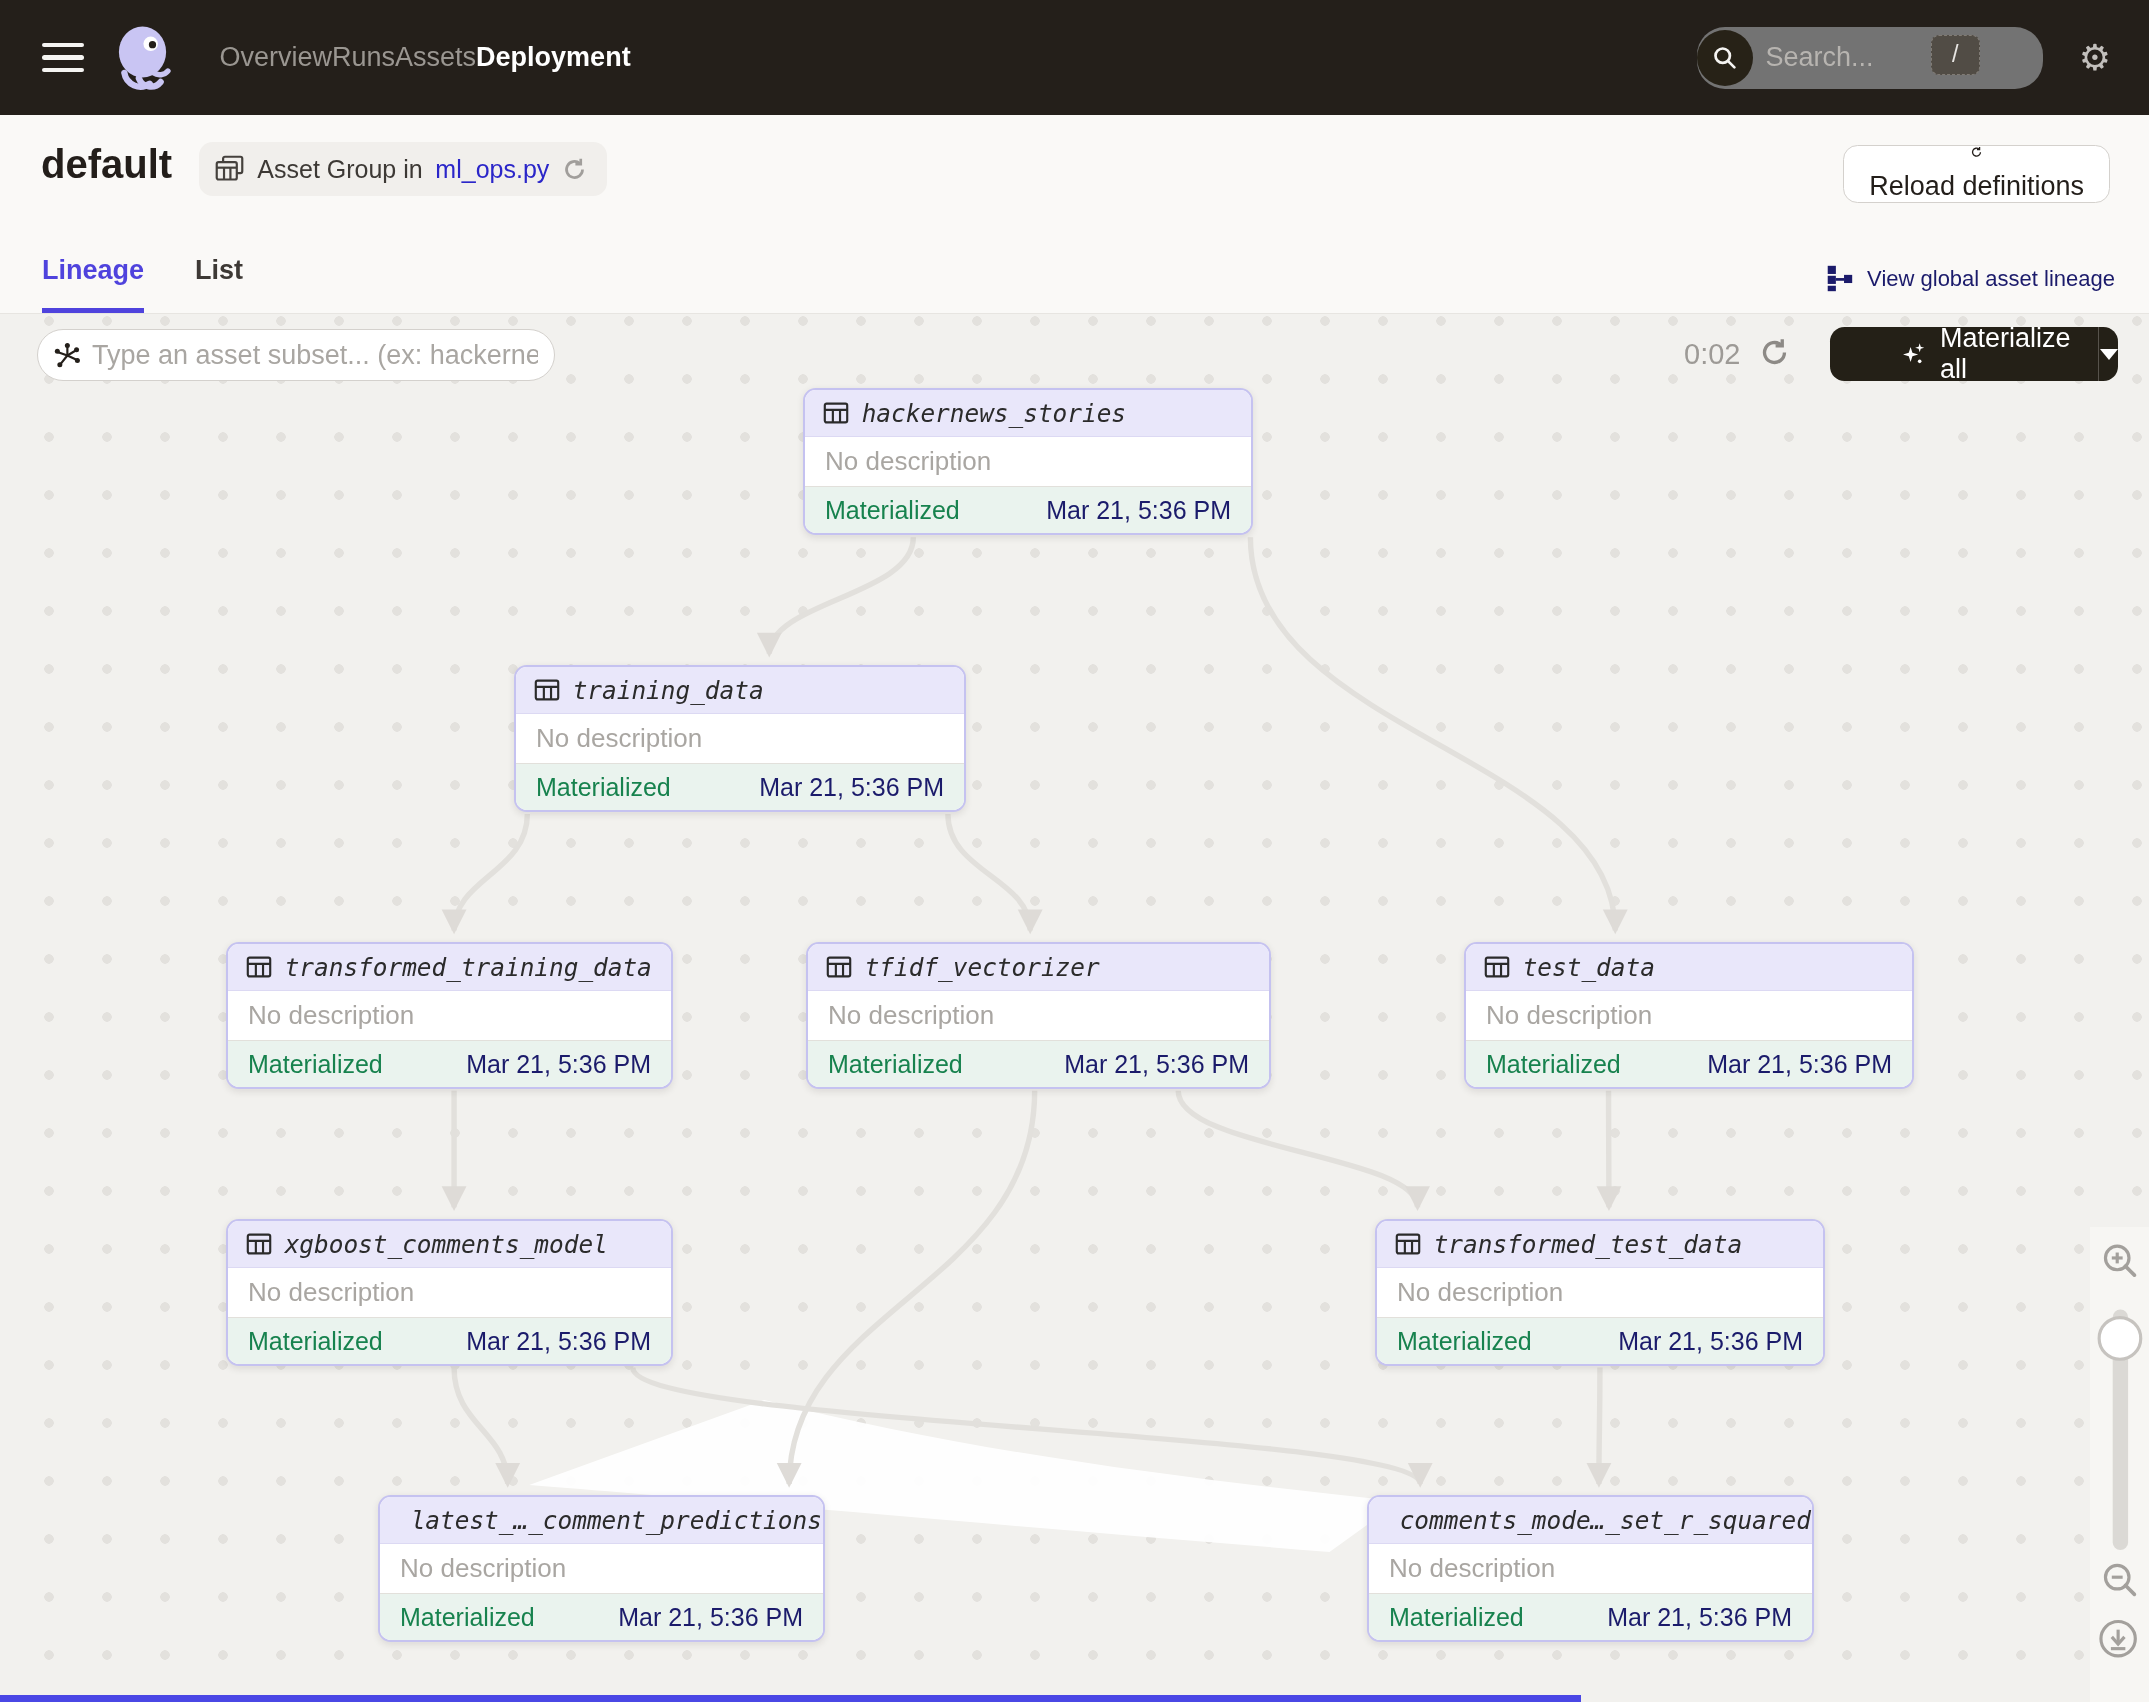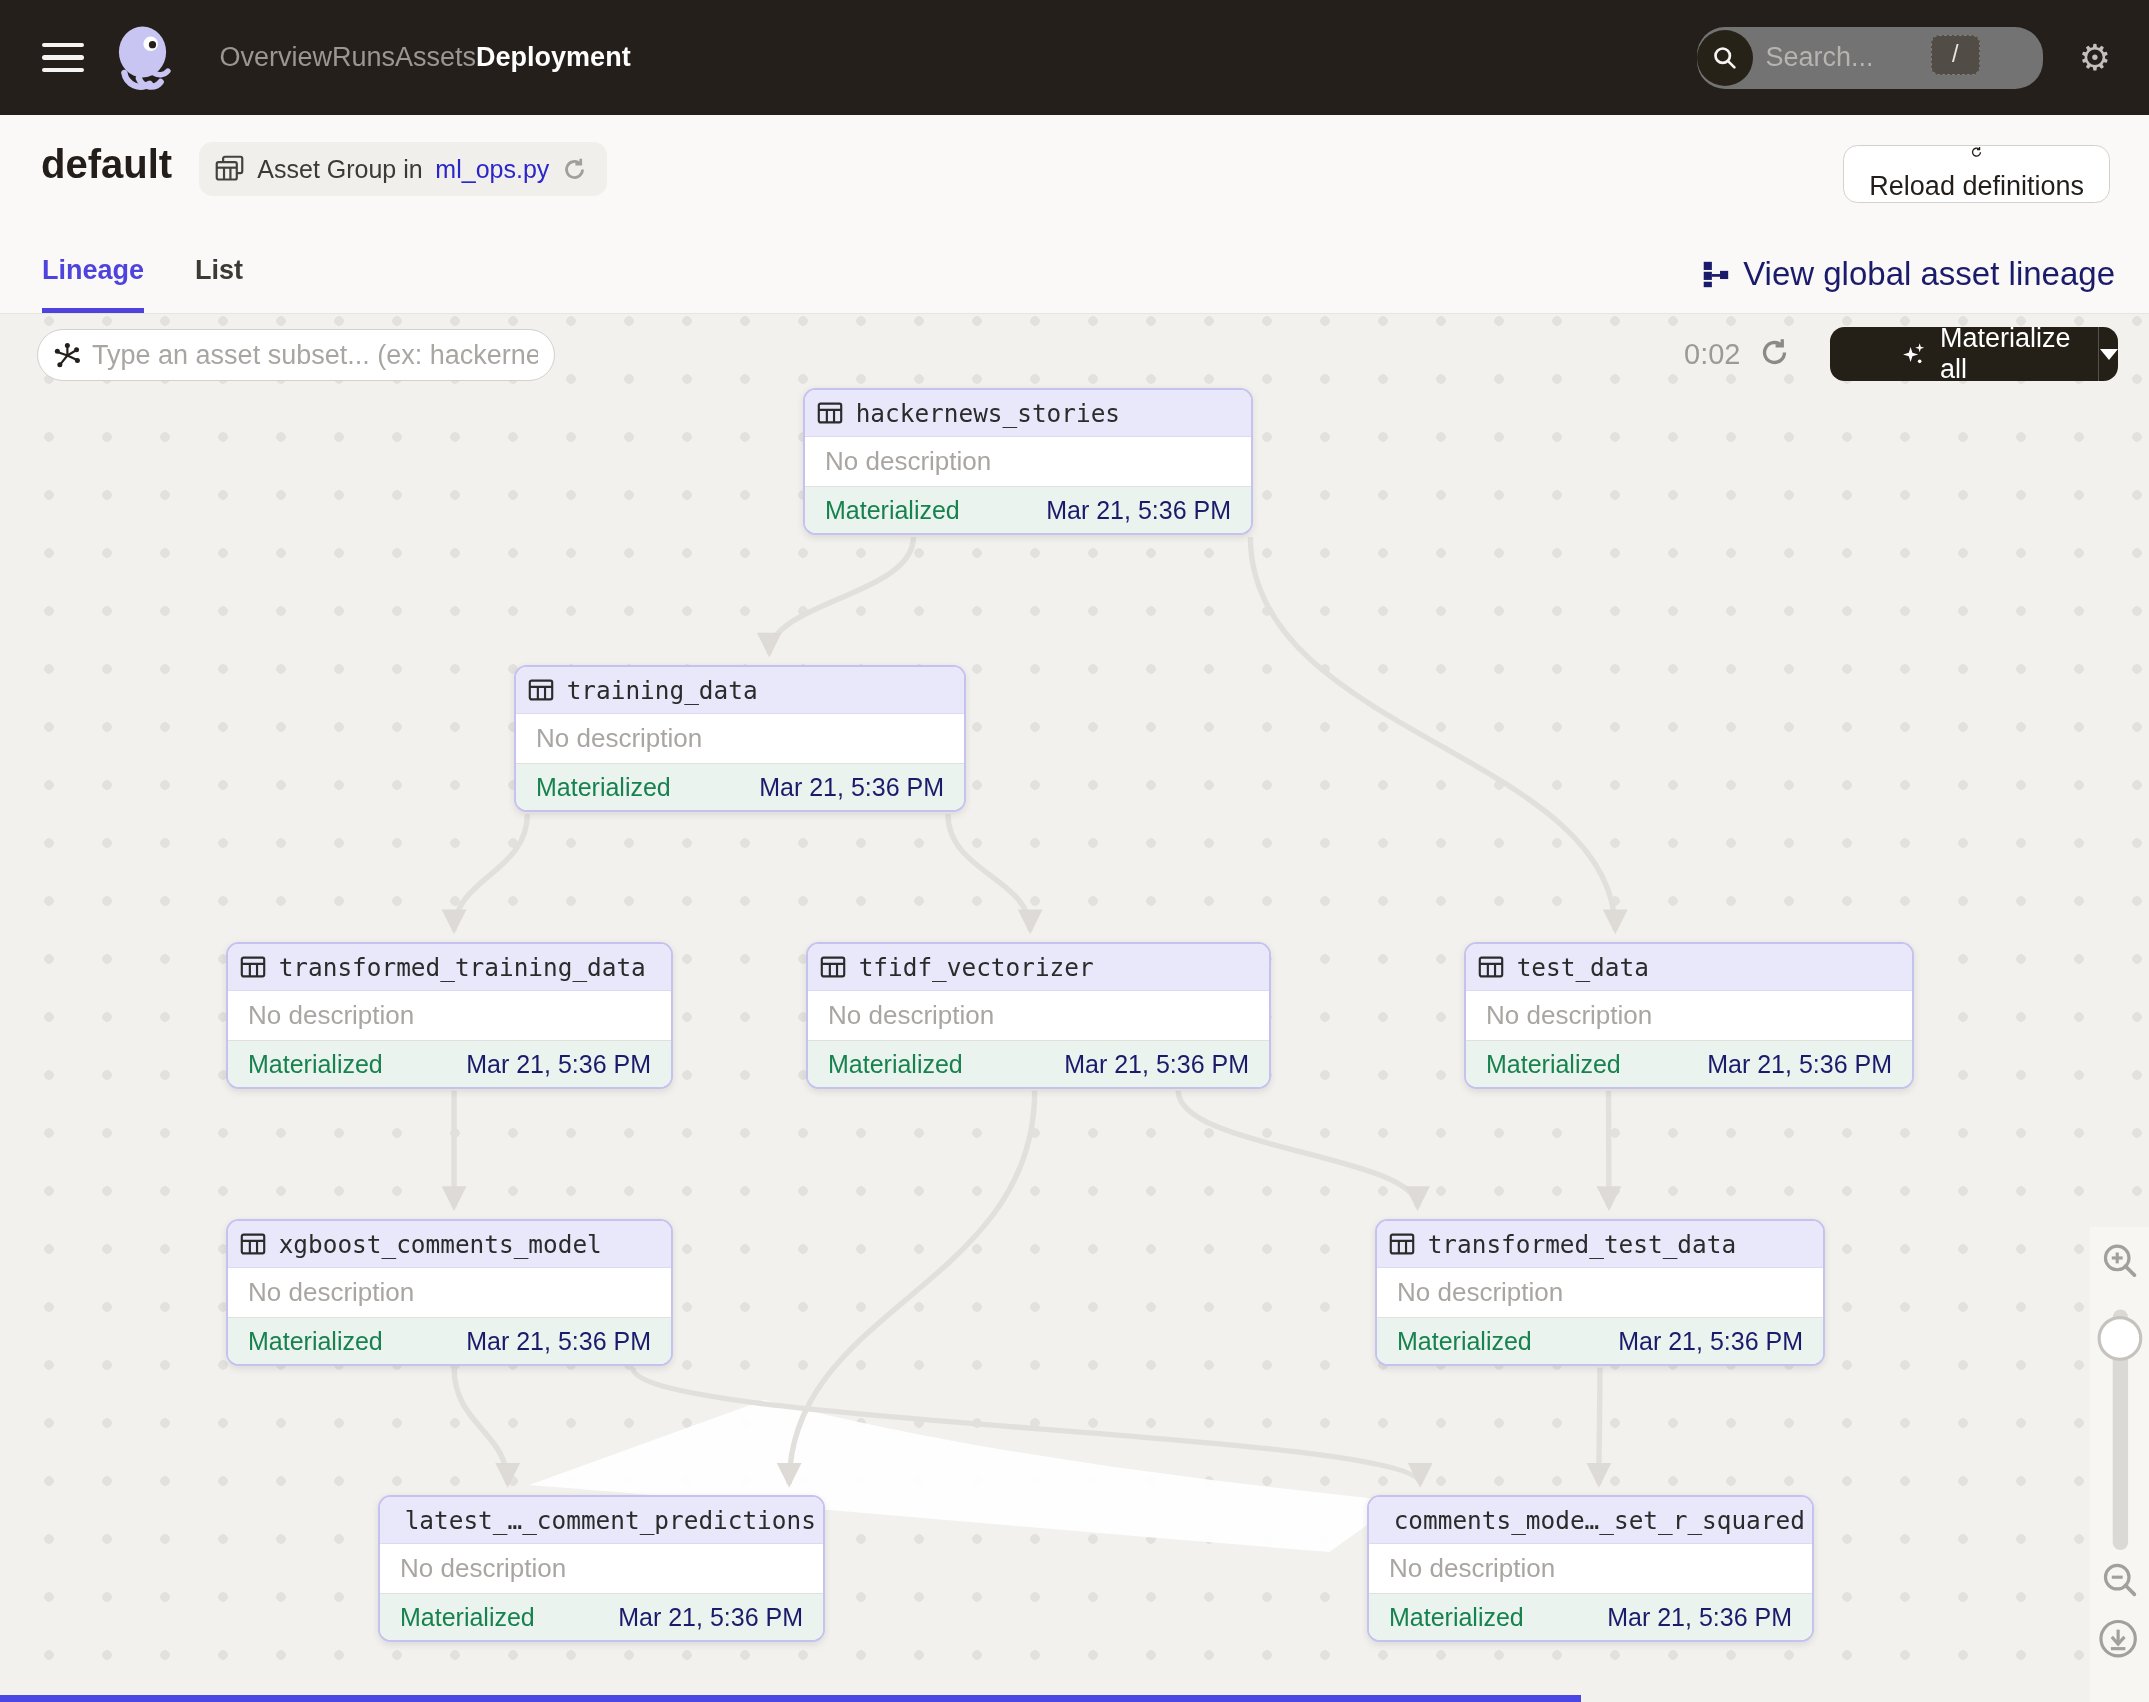--- a/index.html
+++ b/index.html
@@ -26,42 +26,42 @@
   .page-header { position:absolute; left:0; top:115px; width:2149px; height:199px; background:#faf9f7; border-bottom:1.8px solid #e7e5e1; }
   .title-row { position:absolute; left:41px; top:27px; display:flex; align-items:flex-start; gap:27px; }
   .page-title { font-size:40px; font-weight:bold; color:#231e1a; }
   .group-badge { display:inline-flex; align-items:center; gap:12.7px; height:54px; background:#f1efec; border-radius:13.6px; padding:0 20px 0 14.5px; font-size:25px; color:#3d3935; }
   .group-badge a { color:#2b26c9; text-decoration:none; cursor:pointer; }
   .mini-reload { display:inline-flex; cursor:pointer; }
   .reload-btn { position:absolute; right:39px; top:30px; height:58px; background:#ffffff; border:1.8px solid #d4d1cd; border-radius:14.5px; display:flex; align-items:center; gap:12.7px; padding:0 25px; font-size:27px; color:#231e1a; cursor:pointer;flex-direction:column; }
   .tabs-row { position:absolute; left:42px; bottom:0; display:flex; gap:51px; }
   .tab { font-size:27px; font-weight:bold; padding-bottom:22px; cursor:pointer; color:#3d3935; border-bottom:5.4px solid transparent; }
   .tab.active { color:#4f43dd; border-bottom-color:#4f43dd; }
-  .view-global { position:absolute; right:34px; bottom:20px; display:flex; align-items:center; gap:12.7px; font-size:33px; color:#1b1b6b; cursor:pointer; }
+  .view-global { position:absolute; right:34px; bottom:20px; display:flex; align-items:center; gap:12.7px; font-size:22px; color:#1b1b6b; cursor:pointer; }
 
   
   .canvas { position:absolute; left:0; top:314px; width:2149px; height:1389px; background-color:#f2f1ee;
             background-image:radial-gradient(circle, #e3e1dd 4.5px, transparent 5px); background-size:58px 58px; background-position:20px 36px; }
   .edges-svg { position:absolute; left:0; top:0; width:2149px; height:1702px; pointer-events:none; }
 
   
   .filter-input { position:absolute; left:37px; top:329px; width:518px; height:52px; background:#ffffff; border:1.8px solid #d4d1cd; border-radius:26px; display:flex; align-items:center; gap:11px; padding:0 16.3px; }
   .filter-input input { border:none; outline:none; font-size:27px; color:#231e1a; width:100%; background:transparent; }
   .filter-input input::placeholder { color:#a9a6a2; }
   .timer { position:absolute; left:1684px; top:338px; font-size:29px; color:#9d9a96; }
   .toolbar-reload { position:absolute; left:1759px; top:337px; cursor:pointer; }
   .materialize { position:absolute; left:1830px; top:327px; height:54px; width:288px; background:#242017; border-radius:14.5px; display:flex; align-items:center; color:#ffffff; cursor:pointer;padding-left:48px; }
   .materialize .main { display:flex; align-items:center; gap:12.7px; padding:0 22px; font-size:27px; flex:1; }
   .materialize .split { width:1.8px; height:54px; background:#57534c; }
   .materialize .caret-box { width:45px; display:flex; align-items:center; justify-content:center; }
   .caret-down { width:0; height:0; border-left:9px solid transparent; border-right:9px solid transparent; border-top:11px solid #ffffff; }
 
   
   .node { position:absolute; height:147px; background:#ffffff; border:2.7px solid #c5c2f0; border-radius:12.7px; box-shadow:0 2.7px 7.2px rgba(35,31,26,.10); display:flex; flex-direction:column; overflow:hidden; cursor:pointer; }
-  .node-header { height:47px; background:#e9e7fa; border-bottom:0.9px solid #dcd9f3; display:flex; align-items:center; gap:12.7px; padding:0 12px; flex:none; }
+  .node-header { height:47px; background:#e9e7fa; border-bottom:0.9px solid #dcd9f3; display:flex; align-items:center; gap:12.7px; padding:0 18px; flex:none;font-style:italic; }
   .node-label { font-family:"DejaVu Sans Mono", monospace; font-size:24.4px; color:#2b2b2b; white-space:nowrap; }
   .node-desc { flex:1; display:flex; align-items:center; padding:0 20px; font-size:26px; color:#a9a6a2; }
   .node-footer { height:47px; background:#eaf3ee; border-top:0.9px solid #e2e0db; display:flex; align-items:center; justify-content:space-between; padding:0 20px; flex:none; }
   .node-status { font-size:25px; color:#17824e; }
   .node-time { font-size:25px; color:#1b1b6b; }
 
   
   .rail { position:absolute; left:2090px; top:1227px; width:60px; height:476px; background:#f7f6f3; }
   .bottom-bar { position:absolute; left:0; top:1695px; width:1581px; height:7.2px; background:#4a47e5; }
 </style>

